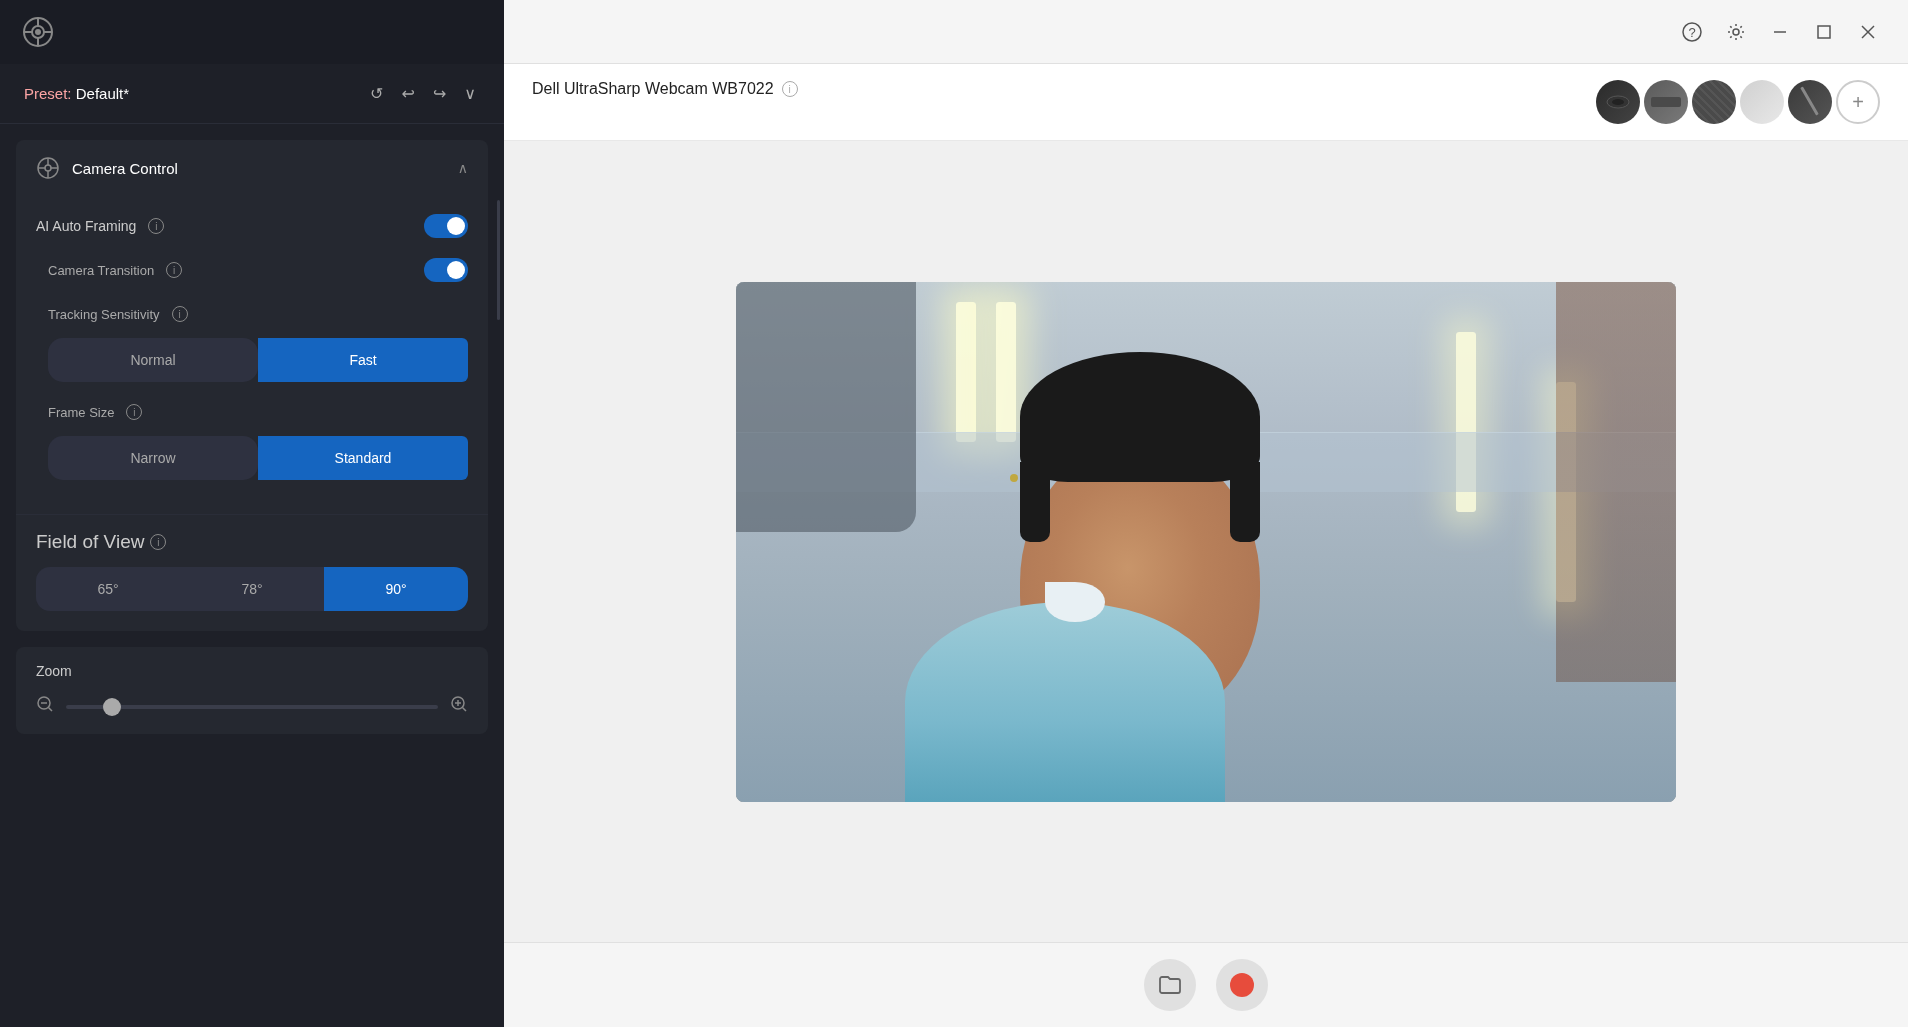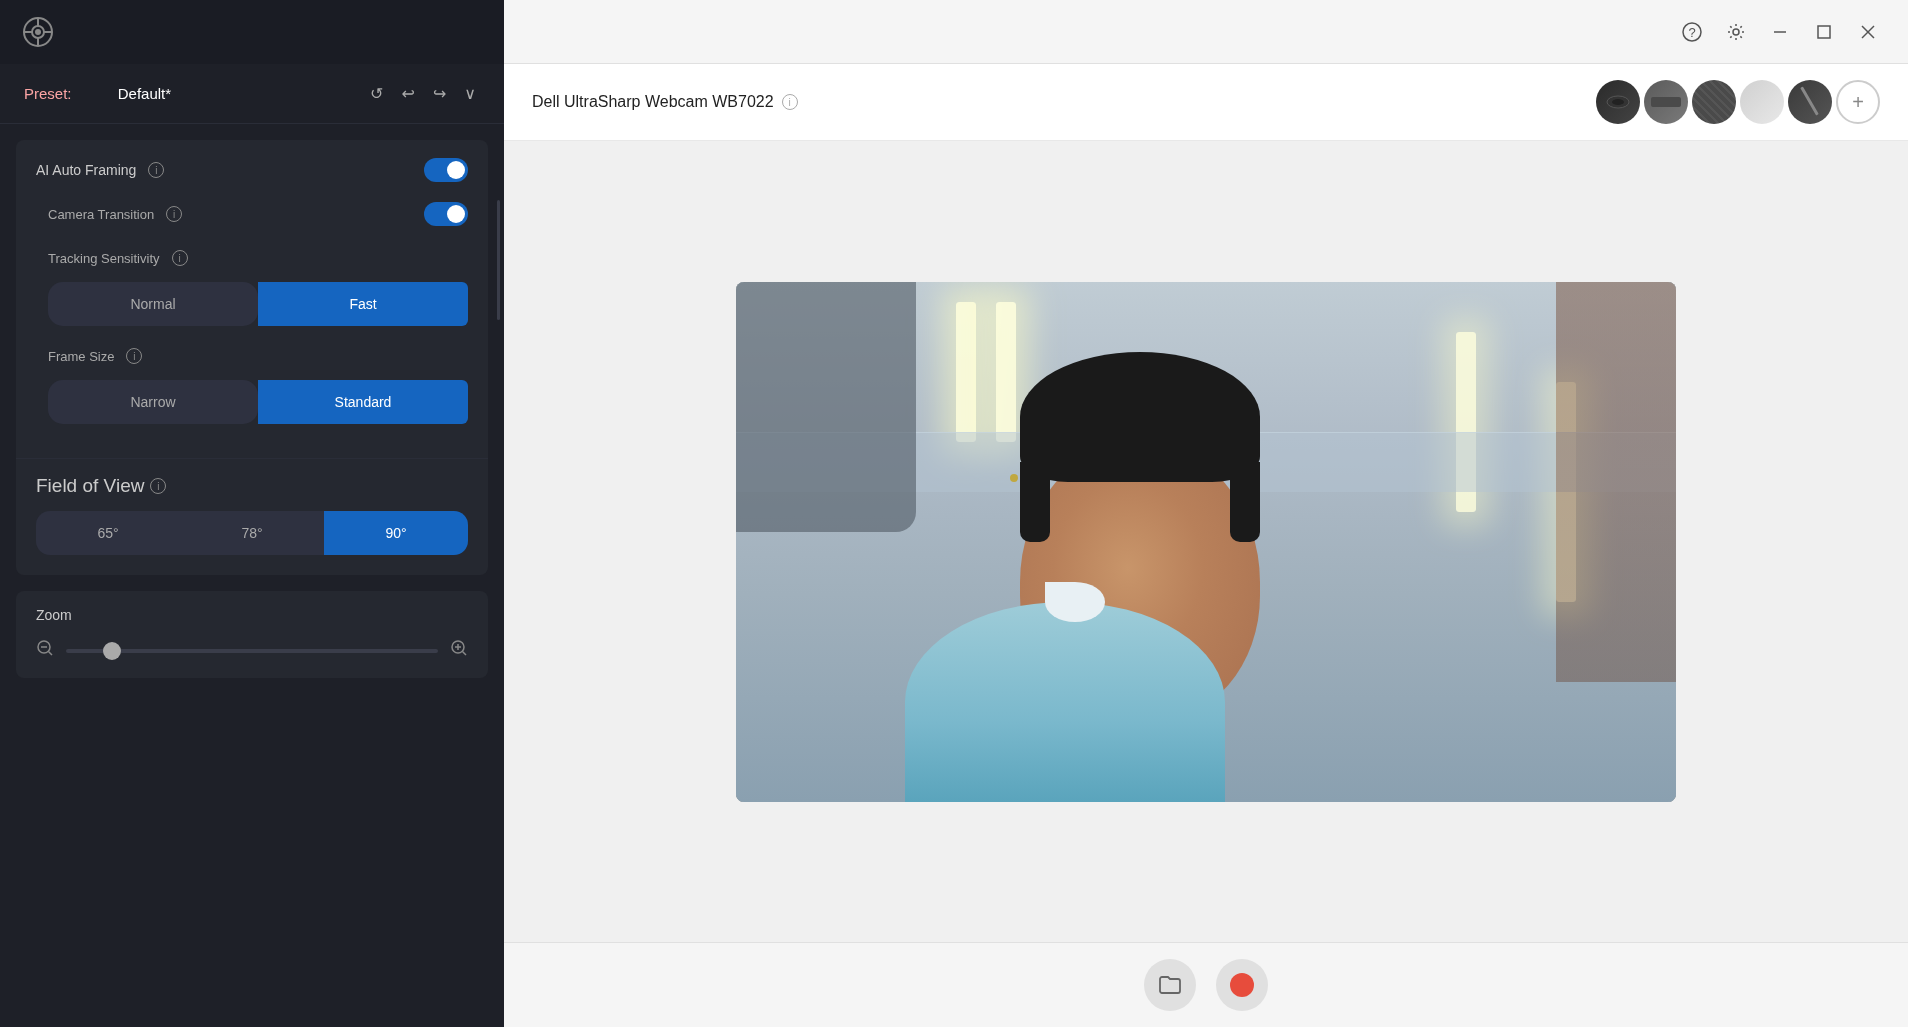--- a/index.html
+++ b/index.html
@@ -260,21 +260,21 @@
       color: #444;
       font-size: 16px;
       border-radius: 4px;
     }
 
     
     .camera-info-row {
       background: #ffffff;
       padding: 16px 28px;
       display: flex;
-      align-items: center;
+      align-items: flex-start;
       justify-content: space-between;
       border-bottom: 1px solid #e8e8e8;
     }
     .camera-name {
       font-size: 16px;
       color: #222;
       display: flex;
       align-items: center;
       gap: 8px;
     }
@@ -441,33 +441,47 @@
         <line x1="16" y1="22" x2="16" y2="30" stroke="#888" stroke-width="2"></line>
         <line x1="2" y1="16" x2="10" y2="16" stroke="#888" stroke-width="2"></line>
         <line x1="22" y1="16" x2="30" y2="16" stroke="#888" stroke-width="2"></line>
         <circle cx="16" cy="16" r="3" fill="#888"></circle>
       </svg>
     </div>
   </div>
 
   <div class="preset-bar">
     <div class="preset-label">
-      <span>Preset:</span>&nbsp;<span style="color:#fff;margin-left:42px;">Default*</span>
+      <span>Preset:</span>&nbsp;<span style="color:#fff;">Default*</span>
     </div>
     <div class="preset-actions">
       <button class="preset-action-btn" title="Reset">↺</button>
       <button class="preset-action-btn" title="Undo">↩</button>
       <button class="preset-action-btn" title="Redo">↪</button>
       <button class="preset-action-btn" title="More">∨</button>
     </div>
   </div>
 
   <div class="sidebar-content">
 
     <div class="section">
+      <div class="section-header">
+        <div class="section-header-icon">
+          <svg width="24" height="24" viewBox="0 0 24 24" fill="none">
+            <circle cx="12" cy="12" r="10" stroke="#888" stroke-width="1.5"></circle>
+            <circle cx="12" cy="12" r="3" stroke="#888" stroke-width="1.5"></circle>
+            <line x1="12" y1="2" x2="12" y2="9" stroke="#888" stroke-width="1.5"></line>
+            <line x1="12" y1="15" x2="12" y2="22" stroke="#888" stroke-width="1.5"></line>
+            <line x1="2" y1="12" x2="9" y2="12" stroke="#888" stroke-width="1.5"></line>
+            <line x1="15" y1="12" x2="22" y2="12" stroke="#888" stroke-width="1.5"></line>
+          </svg>
+        </div>
+        <span class="section-title">Camera Control</span>
+        <span class="chevron-icon">∧</span>
+      </div>
 
       <div class="section-body">
 
         <div class="control-row">
           <div class="control-label">
             <span>AI Auto Framing</span>
             <span class="info-icon">i</span>
           </div>
           <div class="toggle"></div>
         </div>

